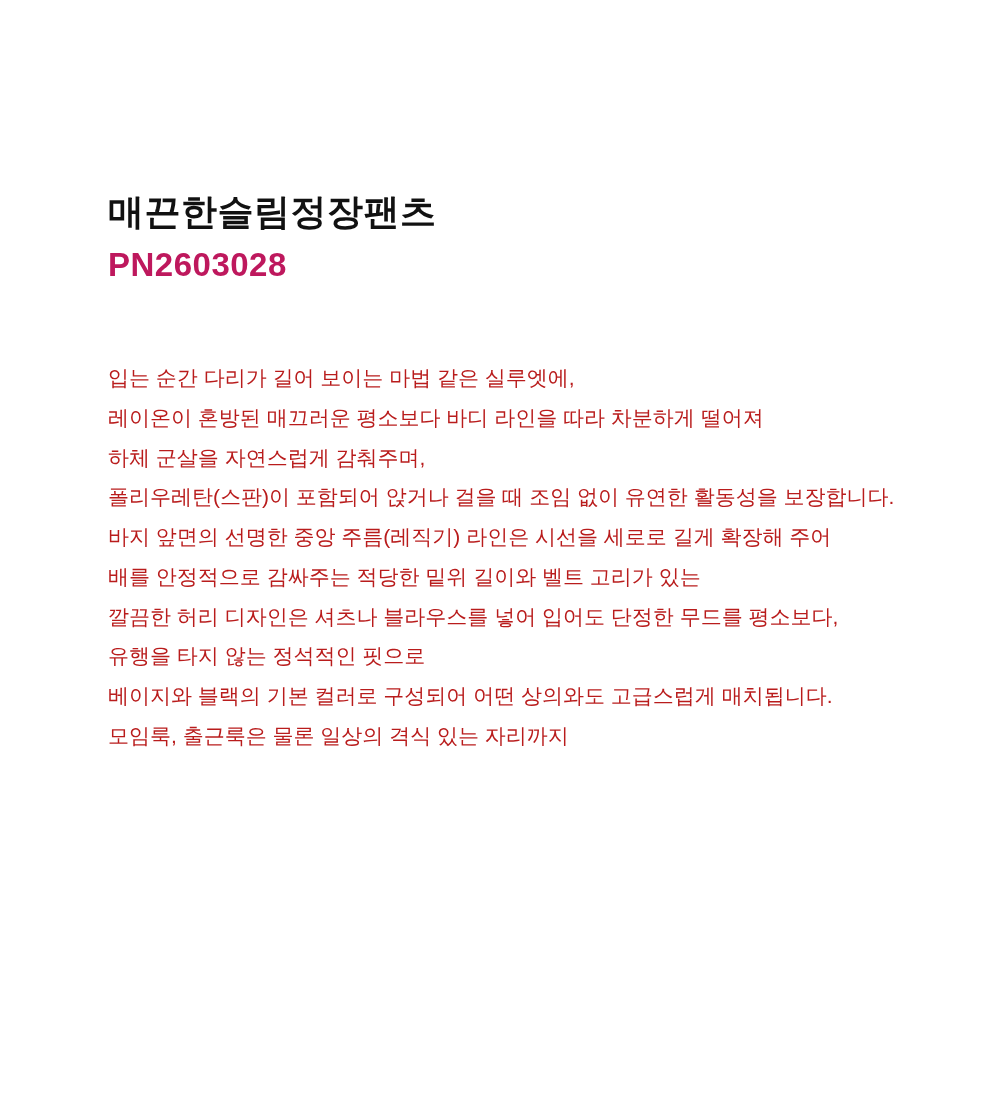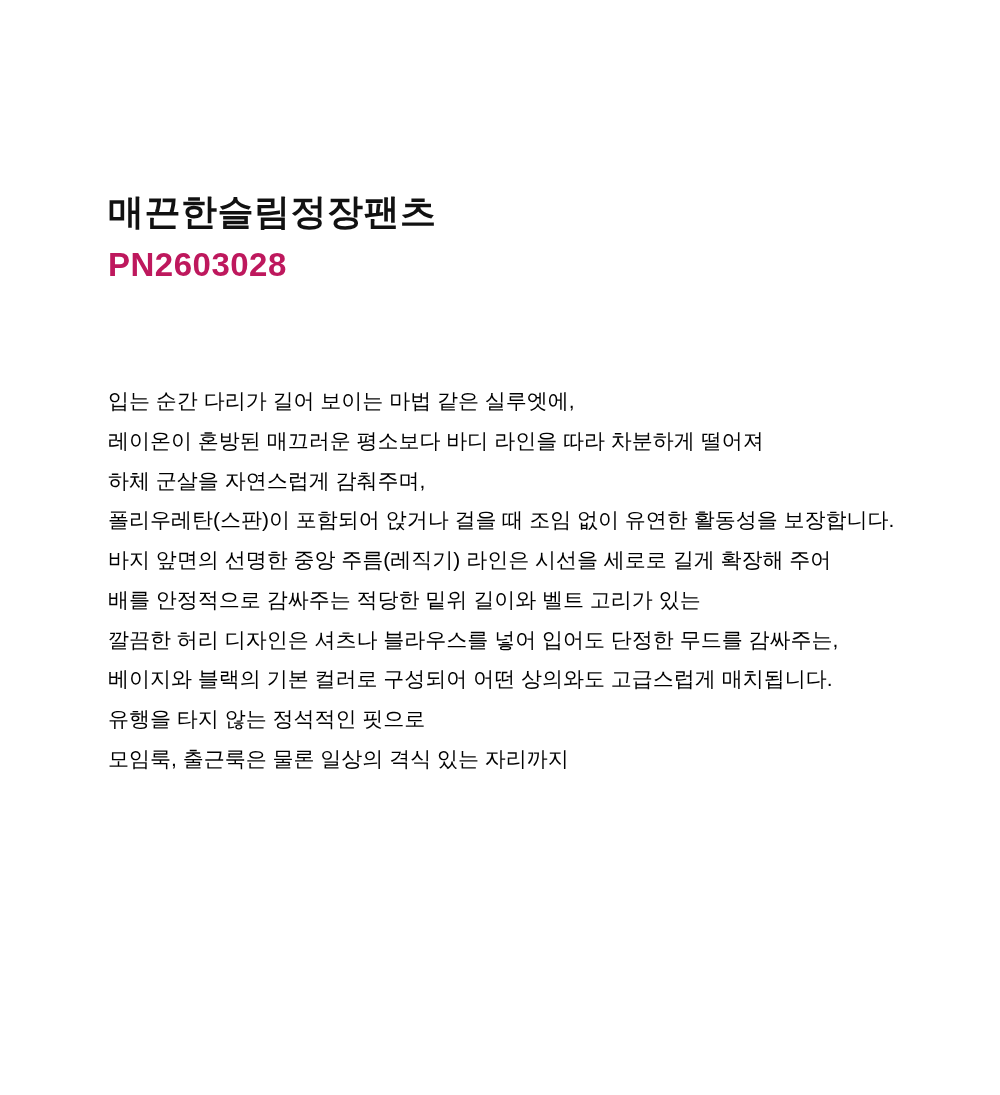--- a/index.html
+++ b/index.html
@@ -27,23 +27,23 @@
   .product-code {
     margin-top: 13px;
     font-size: 33px;
     line-height: 1.2;
     font-weight: 700;
     color: #be185d;
     letter-spacing: 0.5px;
   }
 
   .product-description {
-    margin-top: 96px;
+    margin-top: 73px;
     font-size: 21px;
-    color: #000000;
+    color: #b91c1c;
   }
 
   .desc-line {
     line-height: 39.8px;
     white-space: nowrap;
   }
 </style>
 </head>
 <body>
 
@@ -52,18 +52,18 @@
 
   <div class="product-code">PN2603028</div>
 
   <div class="product-description">
       <div class="desc-line">입는 순간 다리가 길어 보이는 마법 같은 실루엣에,</div>
       <div class="desc-line">레이온이 혼방된 매끄러운 평소보다 바디 라인을 따라 차분하게 떨어져</div>
       <div class="desc-line">하체 군살을 자연스럽게 감춰주며,</div>
       <div class="desc-line">폴리우레탄(스판)이 포함되어 앉거나 걸을 때 조임 없이 유연한 활동성을 보장합니다.</div>
       <div class="desc-line">바지 앞면의 선명한 중앙 주름(레직기) 라인은 시선을 세로로 길게 확장해 주어</div>
       <div class="desc-line">배를 안정적으로 감싸주는 적당한 밑위 길이와 벨트 고리가 있는</div>
-      <div class="desc-line">깔끔한 허리 디자인은 셔츠나 블라우스를 넣어 입어도 단정한 무드를 감싸주는,</div>
+      <div class="desc-line">깔끔한 허리 디자인은 셔츠나 블라우스를 넣어 입어도 단정한 무드를 평소보다,</div>
+      <div class="desc-line">유행을 타지 않는 정석적인 핏으로</div>
       <div class="desc-line">베이지와 블랙의 기본 컬러로 구성되어 어떤 상의와도 고급스럽게 매치됩니다.</div>
-      <div class="desc-line">유행을 타지 않는 정석적인 핏으로</div>
       <div class="desc-line">모임룩, 출근룩은 물론 일상의 격식 있는 자리까지</div>
     </div>
 </main>
 
 </body></html>

